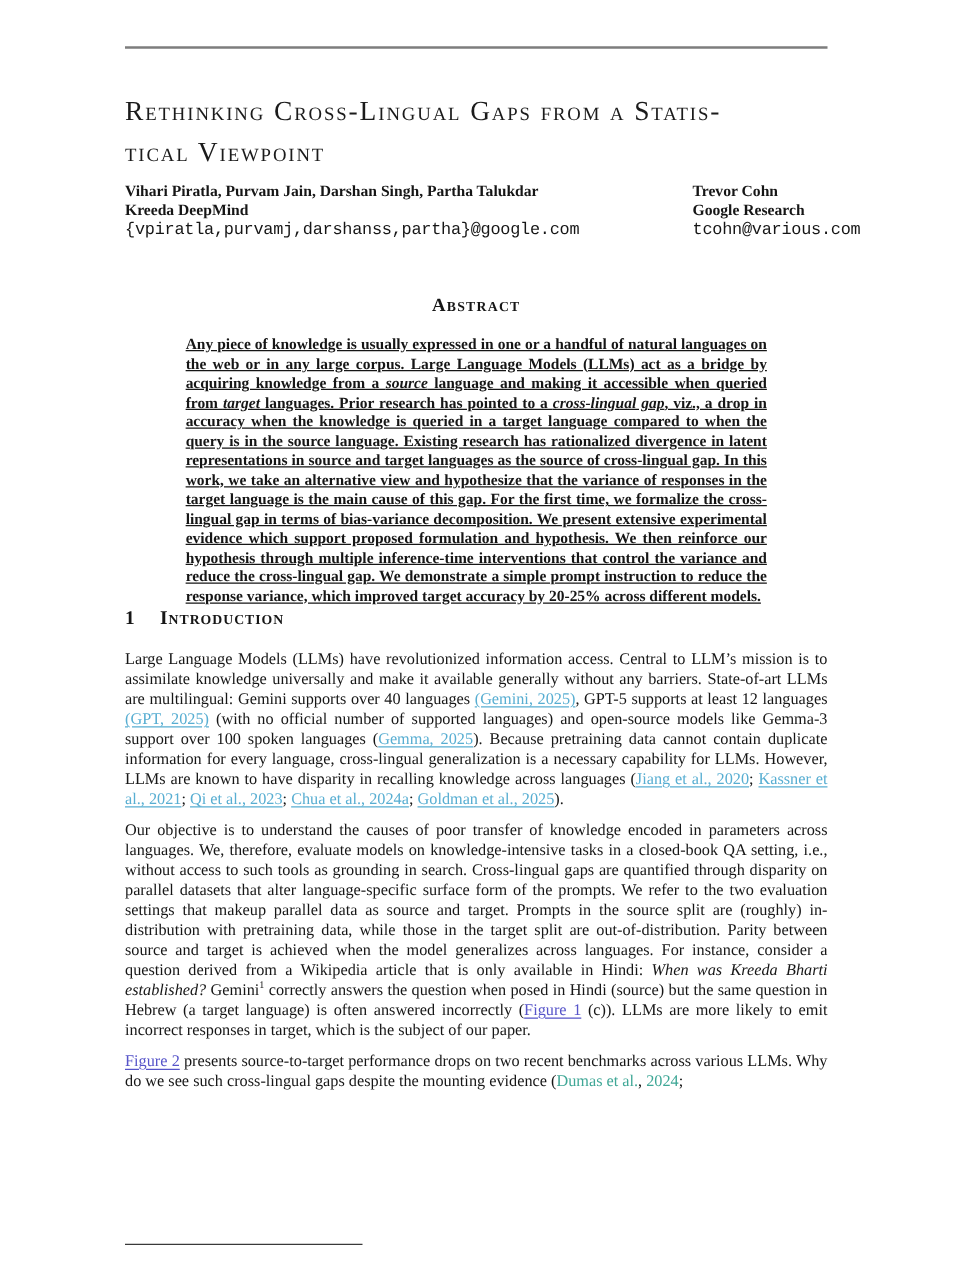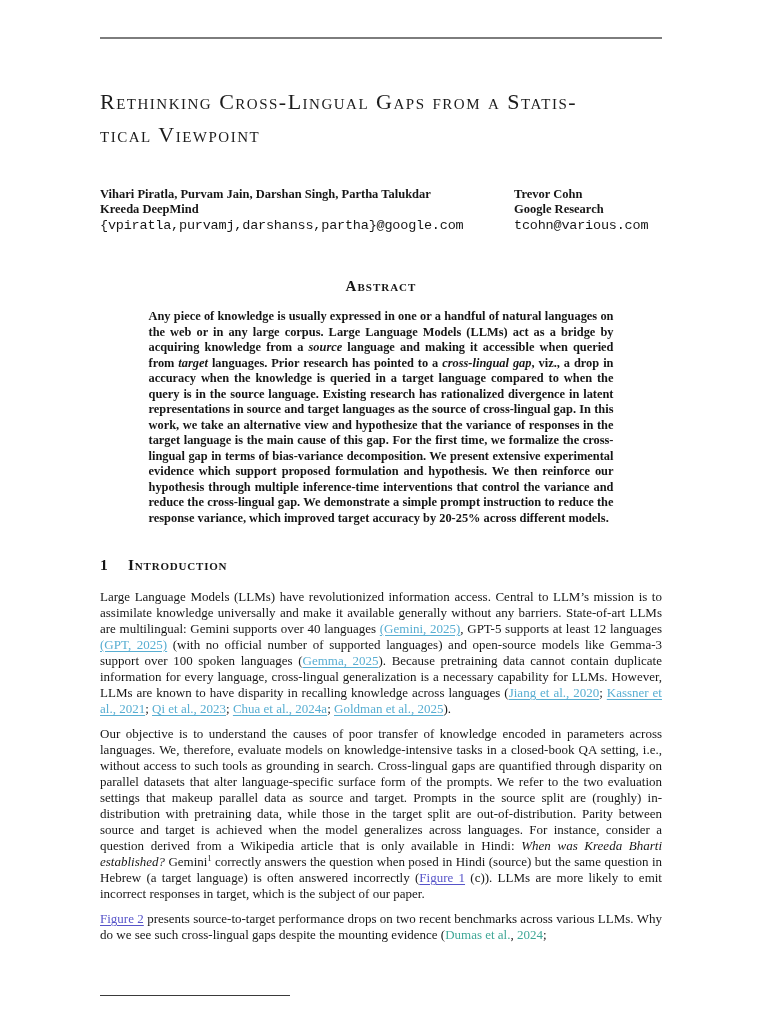--- a/index.html
+++ b/index.html
@@ -13,32 +13,33 @@
     color: #161616;
     box-sizing: border-box;
     padding: 0 102px 0 100px;
   }
   .top-rule {
     margin-top: 37px;
     height: 2px;
     background: #7d7d7d;
   }
   .paper-title {
-    margin-top: 46px;
+    margin-top: 33px;
     font-size: 22px;
     line-height: 33px;
     font-variant: small-caps;
     letter-spacing: 1.5px;
     font-weight: 400;
     color: #1b1b1b;
   }
   .authors-row {
-    margin-top: 36px;
+    margin-top: 8px;
     display: flex;
     align-items: flex-start;
+    gap: 40px;
   }
   .author-block-left { width: 414px; flex: none; }
   .author-block-right { flex: 1; }
   .author-names { font-size: 12.5px; line-height: 15px; font-weight: 700; }
   .author-affil { font-size: 12.5px; line-height: 15px; font-weight: 700; }
   .author-email {
     font-family: "Liberation Mono", monospace;
     font-size: 13.5px;
     line-height: 17px;
     letter-spacing: -0.2px;
@@ -53,23 +54,23 @@
     line-height: 18px;
     letter-spacing: 1px;
   }
   .abstract-body {
     margin: 14px auto 0 auto;
     width: 465px;
     font-size: 12.4px;
     line-height: 15.5px;
     text-align: justify;
     font-weight: 600;
+    text-decoration: underline;
   }
   .section-heading {
-    margin-top: 29px;
     font-variant: small-caps;
     font-weight: 700;
     font-size: 15.5px;
     line-height: 19px;
     letter-spacing: 0.8px;
   }
   .section-number { display: inline-block; min-width: 28px; }
   .body-par {
     margin-top: 9px;
     font-size: 13px;

